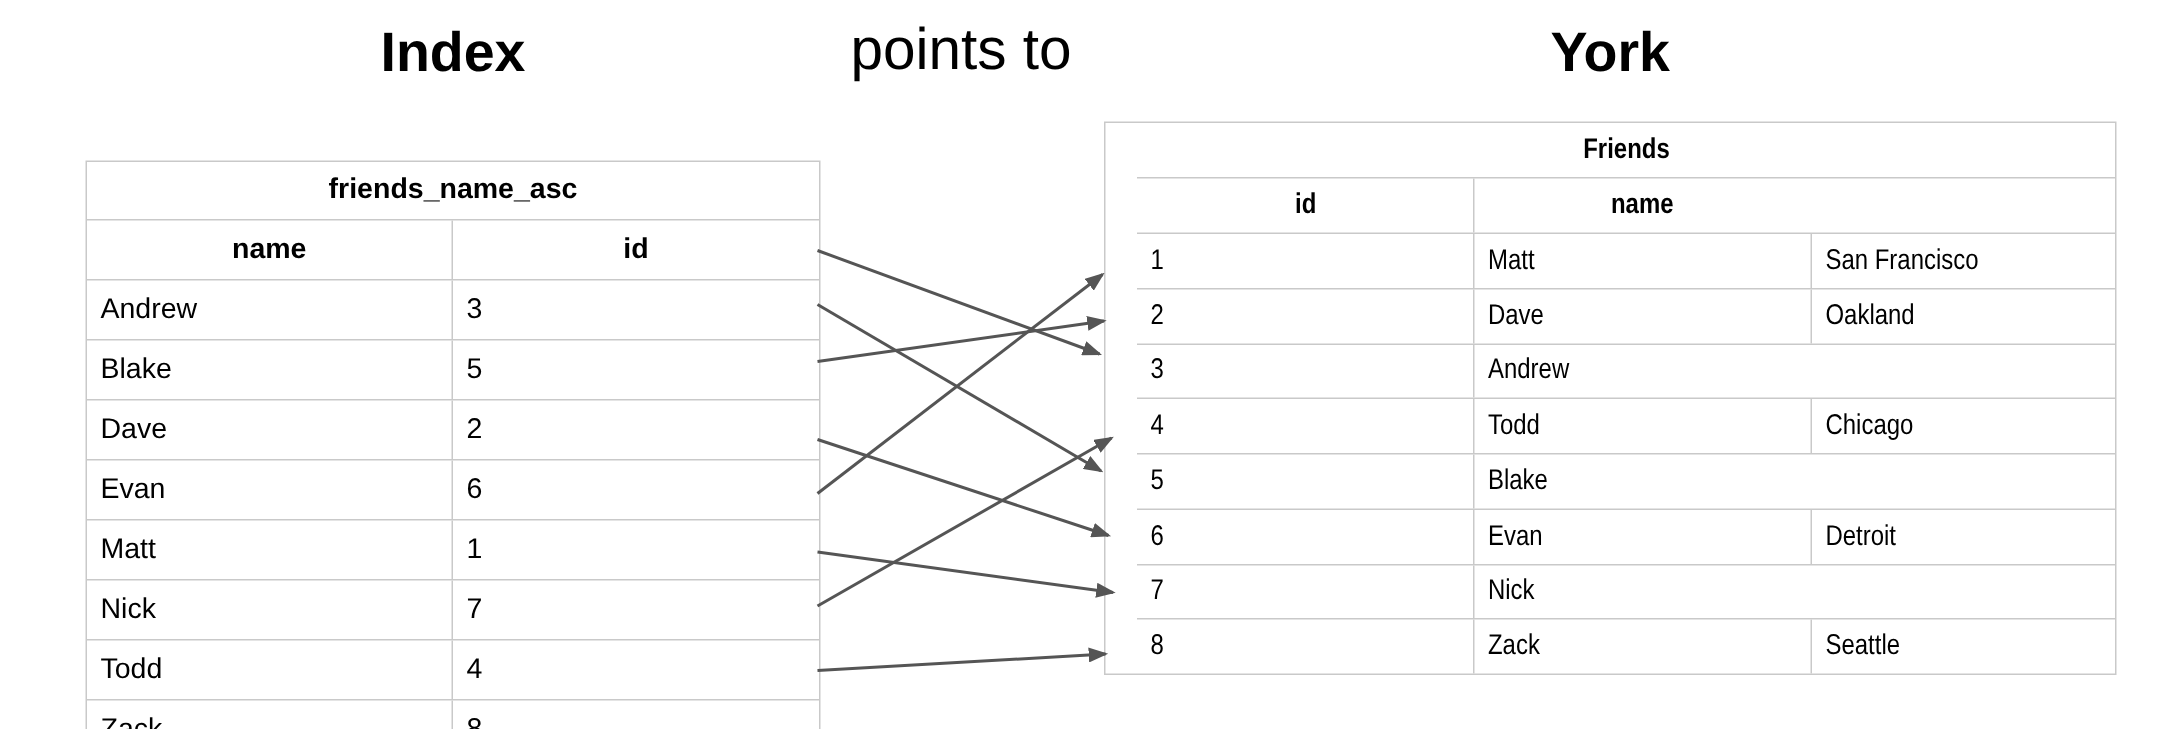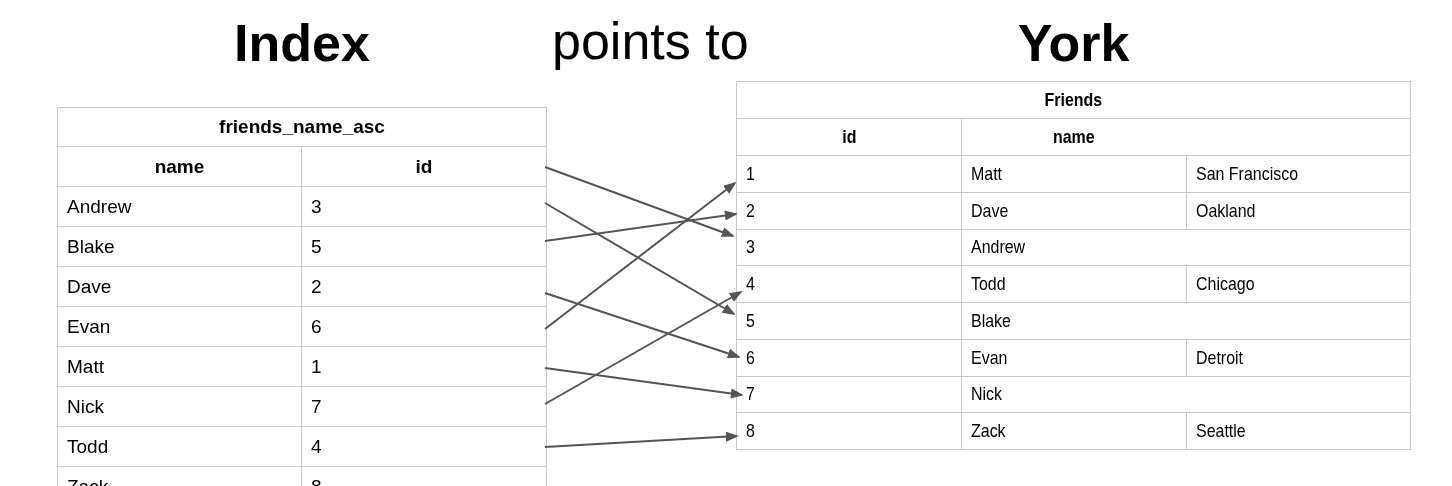--- a/index.html
+++ b/index.html
@@ -3,34 +3,34 @@
 <meta charset="utf-8">
 <style>
   html,body { margin:0; padding:0; background:#ffffff; }
   .canvas {
     position:relative; width:1452px; height:486px; overflow:hidden;
     background:var(--bg,#ffffff);
     font-family:"Liberation Sans","DejaVu Sans",sans-serif;
     color:var(--text,#000000);
   }
   .big-title {
-    position:absolute; top:15px; font-size:52px; font-weight:bold;
+    position:absolute; top:15px; font-size:37px; font-weight:bold;
     line-height:1.1; text-align:center; letter-spacing:0;
   }
   .index-title { left:57px;  width:490px; }
   .table-title { left:736px; width:675px; }
-  .points-to   { position:absolute; left:552px; top:13px; font-size:52px; line-height:1.1; }
+  .points-to   { position:absolute; left:567px; top:13px; font-size:39px; line-height:1.1; }
 
   .tbl {
     position:absolute; box-sizing:border-box; background:#fff;
     border:1px solid var(--border,#c9c9c9);
     display:flex; flex-direction:column;
   }
   .ltable { left:57px;  top:63px; width:490px; height:400px;margin-top:44px; }
-  .rtable { left:736px; top:81px; width:675px; height:369px; }
+  .rtable { left:736px; top:81px; width:675px; height:369px;padding-left:21px; }
 
   .trow { display:flex; align-items:center; box-sizing:border-box; flex:0 0 auto; }
   .trow + .trow { border-top:1px solid var(--border,#c9c9c9); }
   .title-row { justify-content:center; font-weight:bold; font-size:19px; }
 
   .ltable .title-row  { height:38px; }
   .ltable .header-row { height:40px; }
   .ltable .data-row   { height:40px; }
   .rtable .title-row  { height:36px; }
   .rtable .header-row { height:37px; }

